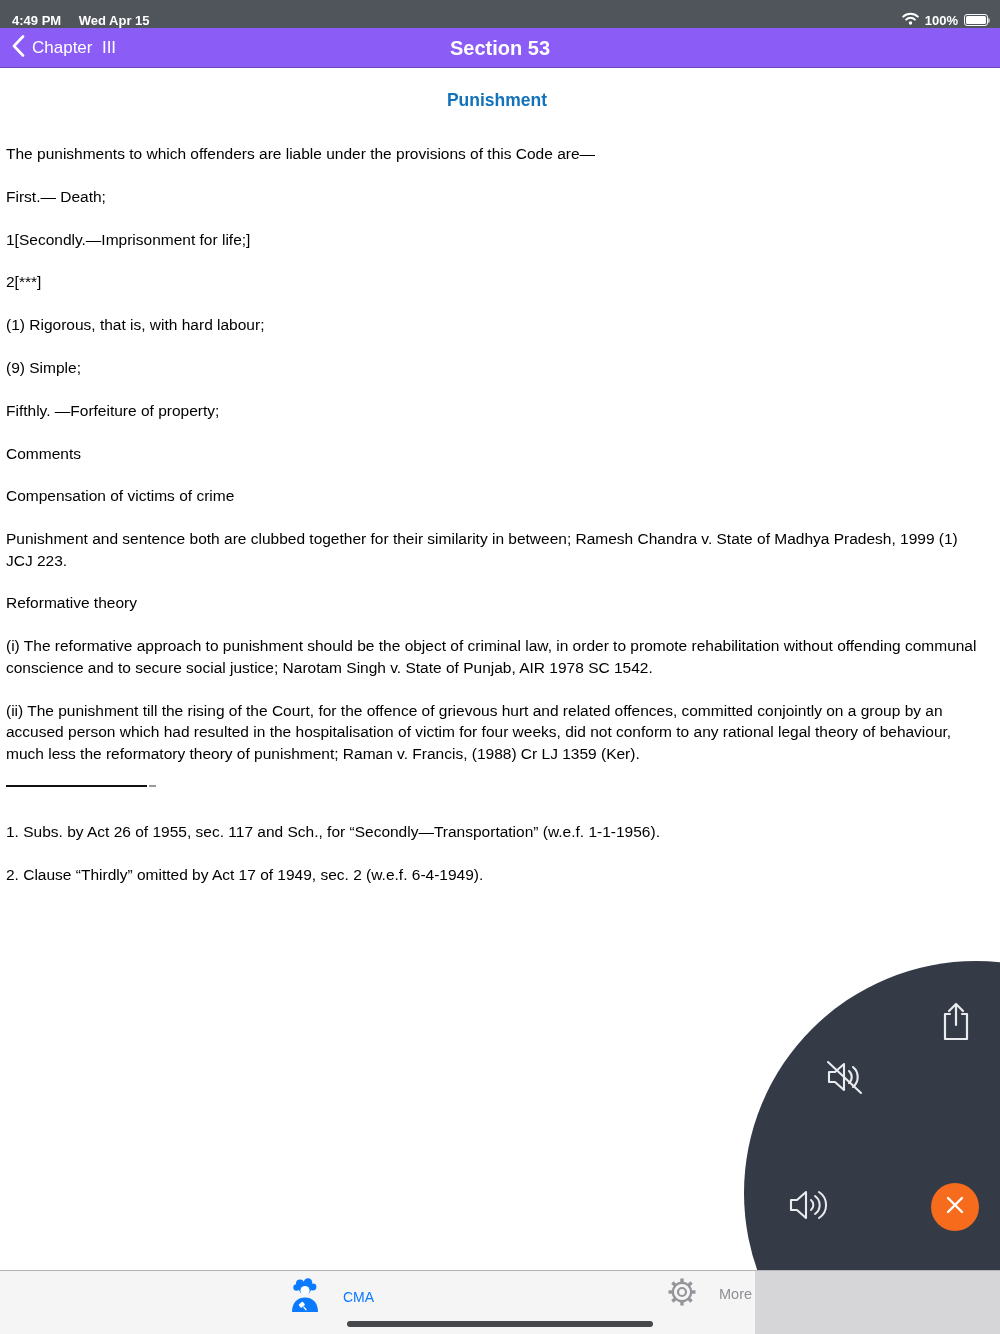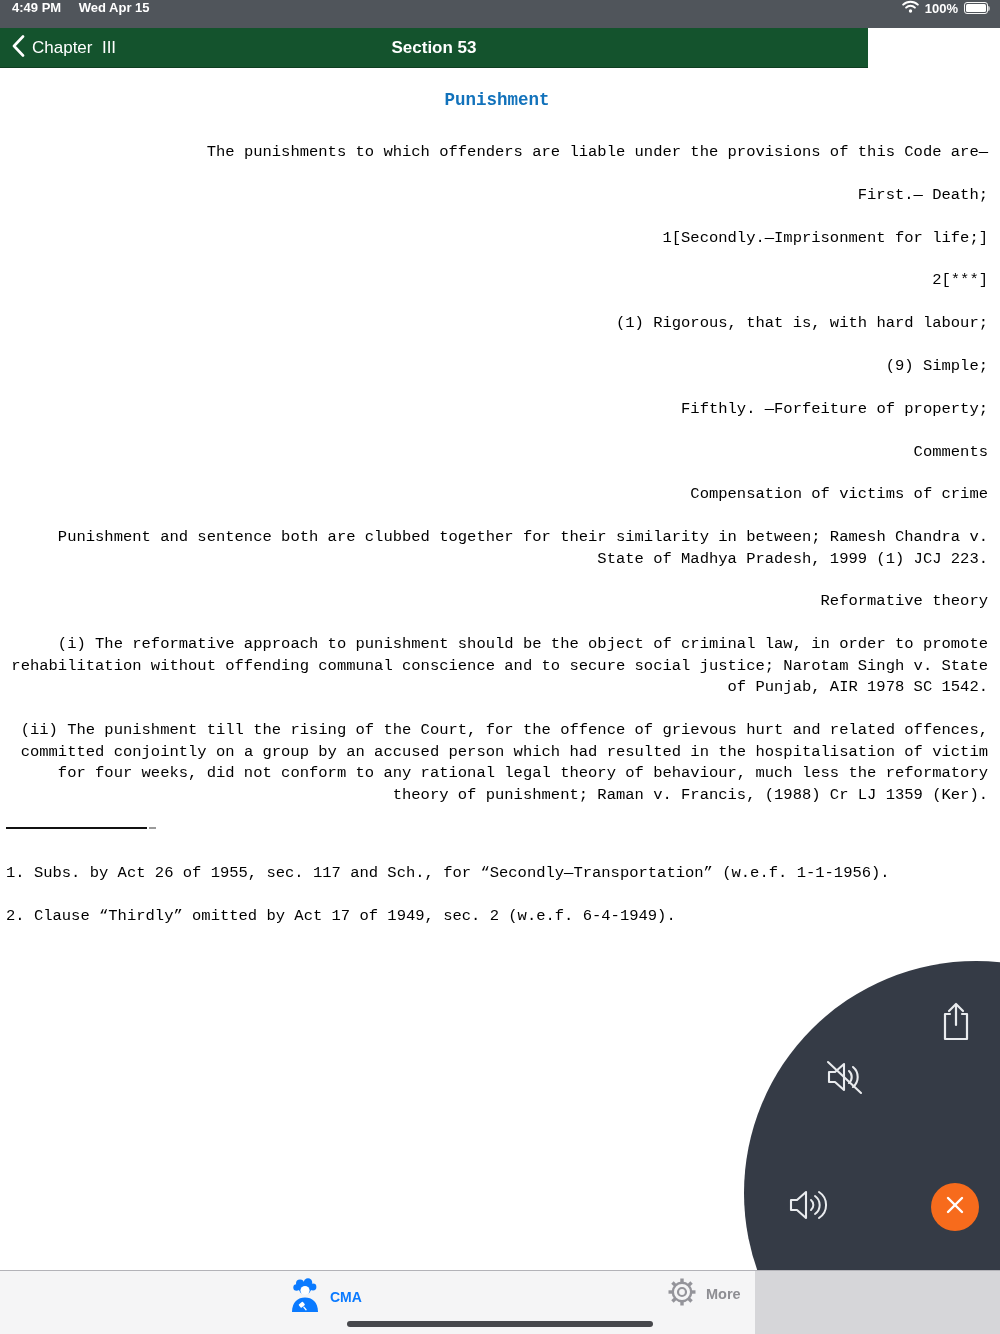--- a/index.html
+++ b/index.html
@@ -8,60 +8,60 @@
     position:relative;
     font-family:"Liberation Sans","DejaVu Sans",sans-serif;
     background:#ffffff;
     color:#000;
   }
 
   
   .status-bar {
     position:absolute; top:0; left:0; width:1000px; height:28px;
     background:#50555b; color:#fff;
-    display:flex; align-items:flex-start; justify-content:space-between;
+    display:flex; align-items:flex-end; justify-content:space-between;
     padding:0 12px; font-size:13px; font-weight:600; z-index:30;
   }
   .status-left span { margin-right:14px; }
   .status-right { display:flex; align-items:center; gap:6px; }
   .battery-shell { position:relative; width:24px; height:11.5px;
     border:1px solid rgba(255,255,255,.95); border-radius:3px; }
   .battery-fill { position:absolute; left:1px; top:1px; width:20px; height:7.5px;
     background:#fff; border-radius:1.5px; }
   .battery-nub { position:absolute; right:-3px; top:3.2px; width:2px; height:5px;
     background:rgba(255,255,255,.6); border-radius:0 2px 2px 0; }
 
   
   .nav-bar {
-    position:absolute; top:28px; left:0; width:868px; height:40px;
-    background:#14532d; color:#fff; z-index:30;
+    position:absolute; top:28px; left:0; width:1000px; height:40px;
+    background:#8b5cf6; color:#fff; z-index:30;
     border-bottom:1px solid rgba(0,0,0,.25);
     text-decoration:underline;
   }
   .back-button {
     position:absolute; left:12px; top:0; height:40px;
     display:flex; align-items:center; gap:7px; cursor:pointer;
   }
   .back-label { font-size:17px; white-space:pre; }
   .nav-title {
     position:absolute; left:0; right:0; top:0; height:40px;
     display:flex; align-items:center; justify-content:center;
-    font-size:17px; font-weight:600; pointer-events:none;
+    font-size:20px; font-weight:600; pointer-events:none;
   }
 
   
   .content {
     position:absolute; top:68px; left:0; width:1000px; height:1202px;
-    background:#fff; padding:0 12px 0 6px; overflow:hidden;font-family:Liberation Mono, monospace;
+    background:#fff; padding:0 12px 0 6px; overflow:hidden;
   }
   .doc-heading {
     margin:22px 0 32px 0; text-align:center;
     font-size:17.5px; font-weight:700; color:#1272bb;
   }
-  .para { font-size:15.5px; line-height:21.5px; margin-bottom:21.3px; color:#000;text-align:right; }
+  .para { font-size:15.5px; line-height:21.5px; margin-bottom:21.3px; color:#000; }
   .footnote { font-size:15.5px; line-height:21.5px; margin-bottom:21.3px; color:#000; }
   .divider {
     margin:4px 0 34px 0; height:2px; width:150px;
     display:flex; align-items:center;
   }
   .divider-main { width:141px; height:2px; background:#111; }
   .divider-tail { width:7px; height:2px; background:#9a9a9a; margin-left:2px; }
 
   
   .radial-overlay {
@@ -80,21 +80,21 @@
 
   
   .toolbar {
     position:absolute; left:0; top:1270px; width:1000px; height:64px;
     background:#f5f5f6; border-top:1px solid #b3b3b8; z-index:40;
   }
   .toolbar::after {
     content:""; position:absolute; left:755px; right:0; top:0; bottom:0;
     background:rgba(53,59,70,.16); pointer-events:none;
   }
-  .tab { position:absolute; top:6px; display:flex; align-items:center; gap:9px; cursor:pointer;font-weight:bold; }
+  .tab { position:absolute; top:6px; display:flex; align-items:center; gap:22px; cursor:pointer; }
   .tab-cma  { left:289px; }
   .tab-more { left:667px;align-items:center; }
   .tab-cma-label  { font-size:14px; color:#0a7aff; }
   .tab-more-label { font-size:14.5px; color:#8e8e93; }
   .home-indicator {
     position:absolute; left:347px; top:50px; width:306px; height:5.5px;
     border-radius:3px; background:#47484c; z-index:41; cursor:grab;
   }
 </style>
 </head>

